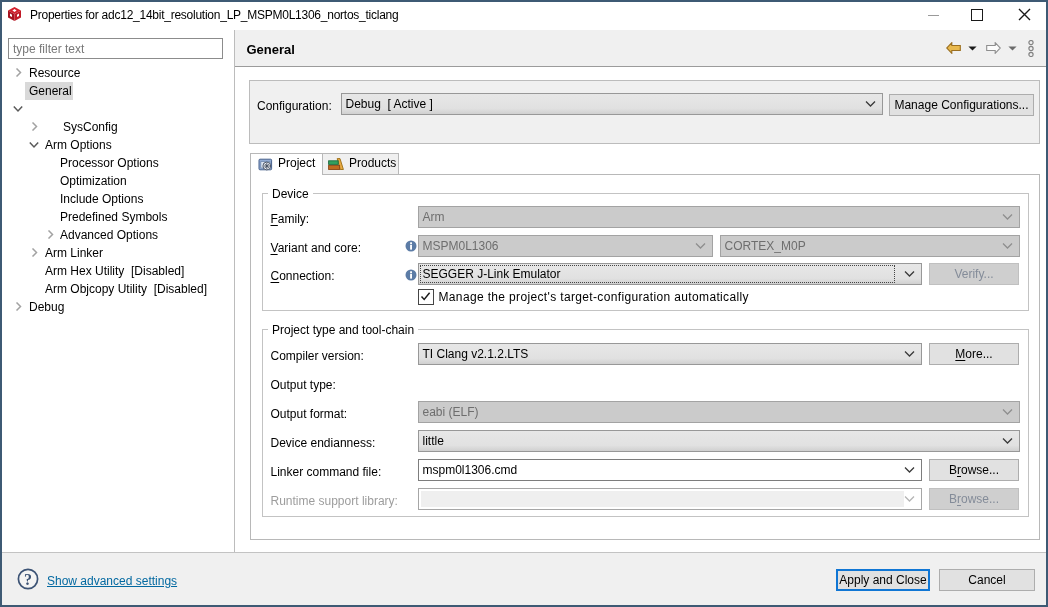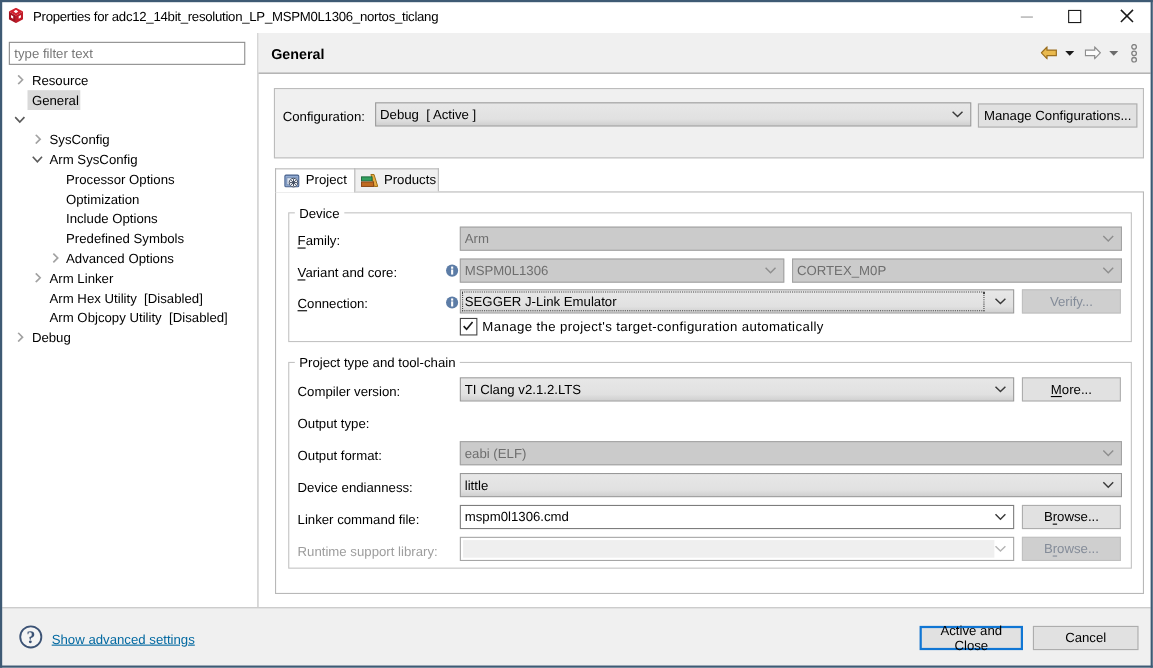--- a/index.html
+++ b/index.html
@@ -54,25 +54,25 @@
     </svg>
 <div class="trow" style="top:64px; left:29px;">Resource</div>
 <div class="abs" style="left:25px; top:82px; width:48px; height:18px; background:#d9d9d9;"></div>
 <div class="trow" style="top:82px; left:29px;">General</div>
 <svg class="abs" style="left:13px;top:104px" width="10" height="9" viewBox="0 0 10 9">
       <path d="M0.8,2.5 L5,7 L9.2,2.5" stroke="#5a5a5a" stroke-width="1.5" fill="none"></path>
     </svg>
 <svg class="abs" style="left:30px;top:122px" width="9" height="9" viewBox="0 0 9 9">
       <path d="M2.5,0.5 L6.5,4.5 L2.5,8.5" stroke="#a2a2a2" stroke-width="1.5" fill="none"></path>
     </svg>
-<div class="trow" style="top:118px; left:45px;">SysConfig</div>
+<div class="trow" style="top:118px; left:63px;">SysConfig</div>
 <svg class="abs" style="left:29px;top:140px" width="10" height="9" viewBox="0 0 10 9">
       <path d="M0.8,2.5 L5,7 L9.2,2.5" stroke="#5a5a5a" stroke-width="1.5" fill="none"></path>
     </svg>
-<div class="trow" style="top:136px; left:45px;">Arm SysConfig</div>
+<div class="trow" style="top:136px; left:45px;">Arm Options</div>
 <div class="trow" style="top:154px; left:60px;">Processor Options</div>
 <div class="trow" style="top:172px; left:60px;">Optimization</div>
 <div class="trow" style="top:190px; left:60px;">Include Options</div>
 <div class="trow" style="top:208px; left:60px;">Predefined Symbols</div>
 <svg class="abs" style="left:46px;top:230px" width="9" height="9" viewBox="0 0 9 9">
       <path d="M2.5,0.5 L6.5,4.5 L2.5,8.5" stroke="#a2a2a2" stroke-width="1.5" fill="none"></path>
     </svg>
 <div class="trow" style="top:226px; left:60px;">Advanced Options</div>
 <svg class="abs" style="left:30px;top:248px" width="9" height="9" viewBox="0 0 9 9">
       <path d="M2.5,0.5 L6.5,4.5 L2.5,8.5" stroke="#a2a2a2" stroke-width="1.5" fill="none"></path>
@@ -244,21 +244,21 @@
       <span>B<u class="mn">r</u>owse...</span>
     </div>
 
 <div class="abs" style="left:2px; top:552px; width:1044px; height:53px; background:#f0f0f0; border-top:1px solid #c3c3c3;"></div>
 <svg class="abs" style="left:17px; top:568px" width="22" height="22" viewBox="0 0 22 22">
   <circle cx="11" cy="11" r="9.6" fill="#f4f4f4" stroke="#3c5375" stroke-width="1.7"></circle>
   <text x="11" y="16.5" text-anchor="middle" font-family="Liberation Serif, serif" font-size="16" font-weight="bold" fill="#3c5375">?</text>
 </svg>
 <div class="lbl" style="left:47px; top:573.5px; color:#0369a1; text-decoration:underline;">Show advanced settings</div>
 <div class="btn" style="left:836px; top:569px; width:94px; height:22px; border:2px solid #1076d4;">
-      <span>Active and Close</span>
+      <span>Apply and Close</span>
     </div>
 <div class="btn" style="left:939px; top:569px; width:96px; height:22px;">
       <span>Cancel</span>
     </div>
 
 <div class="abs" style="left:0; top:0; width:1048px; height:2px; background:#3e5a74;"></div>
 <div class="abs" style="left:0; top:0; width:2px; height:607px; background:#3e5a74;"></div>
 <div class="abs" style="left:1046px; top:0; width:2px; height:607px; background:#3e5a74;"></div>
 <div class="abs" style="left:0; top:605px; width:1048px; height:2px; background:#3e5a74;"></div>
 </div>

